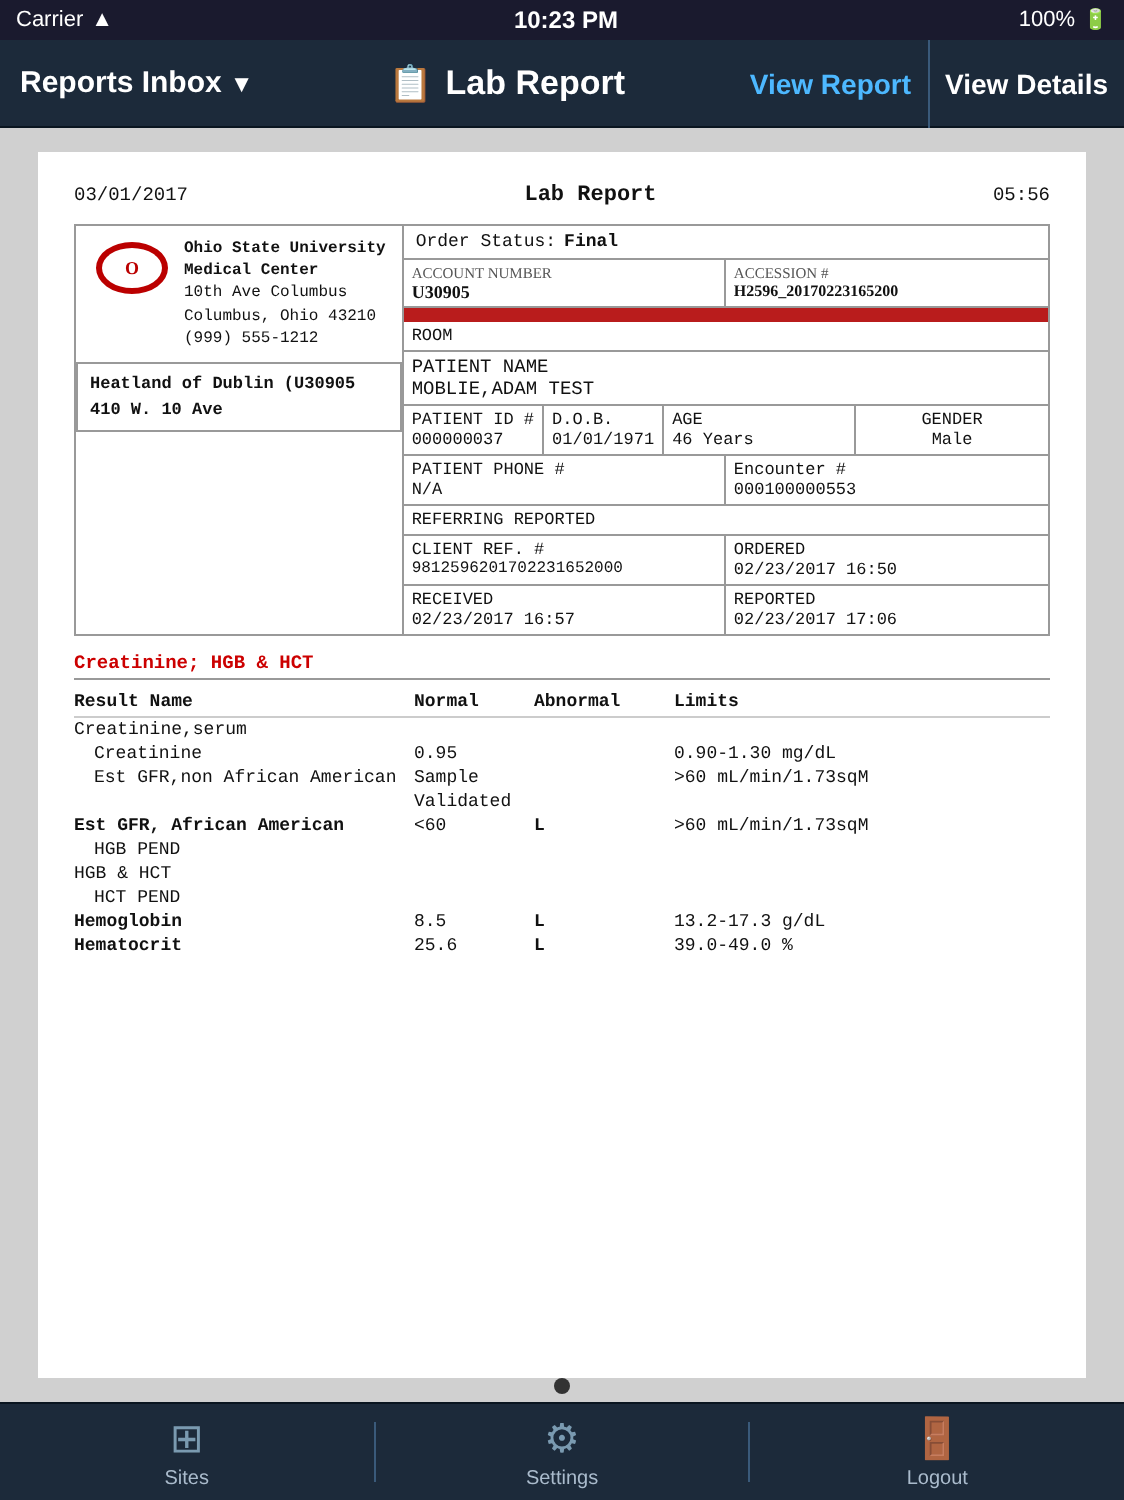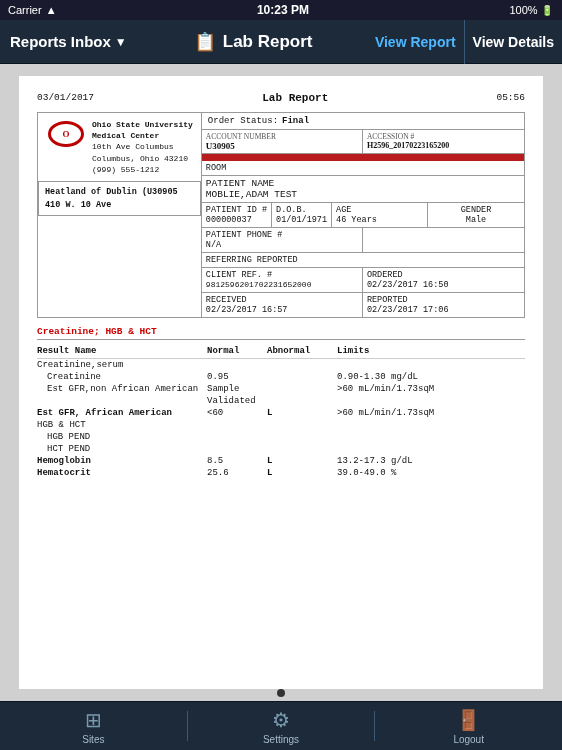--- a/index.html
+++ b/index.html
@@ -223,20 +223,24 @@
           <div style="padding:2px 4px; font-size:8.5px;text-align:center;">
             <div class="label">GENDER</div>
             <div class="value-normal">Male</div>
           </div>
         </div>
 
         <div style="display:grid; grid-template-columns:1fr 1fr; border-bottom:1px solid #999;">
           <div style="border-right:1px solid #999; padding:2px 4px; font-size:8.5px;">
             <div class="label">PATIENT PHONE #</div>
             <div class="value-normal">N/A</div>
+          </div>
+          <div style="padding:2px 4px; font-size:8.5px;">
+            <div class="label">Encounter #</div>
+            <div class="value-normal">000100000553</div>
           </div>
         </div>
 
         <div style="border-bottom:1px solid #999; padding:2px 4px; font-size:8.5px;">
           <div class="label">REFERRING REPORTED</div>
           <div class="value-normal"></div>
         </div>
 
         <div style="display:grid; grid-template-columns:1fr 1fr; border-bottom:1px solid #999;">
           <div style="border-right:1px solid #999; padding:2px 4px; font-size:8.5px;">
@@ -296,27 +300,27 @@
             <span style="flex: 0 0 70px; font-weight: bold;"></span>
             <span style="flex: 1 1 0%;"></span>
           </div>
           <div class="result-name-row" style="display: flex; font-size: 9px; padding: 1px 0px;">
             <span style="flex: 0 0 170px; font-weight: bold;">Est GFR, African American</span>
             <span style="flex: 0 0 60px;">&lt;60</span>
             <span style="flex: 0 0 70px; font-weight: bold;">L</span>
             <span style="flex: 1 1 0%;">&gt;60 mL/min/1.73sqM</span>
           </div>
           <div class="result-name-row" style="display: flex; font-size: 9px; padding: 1px 0px;">
+            <span style="flex: 0 0 170px; padding-left: 10px;">HGB       PEND</span>
+            <span style="flex: 0 0 60px;"></span>
+            <span style="flex: 0 0 70px; font-weight: bold;"></span>
+            <span style="flex: 1 1 0%;"></span>
+          </div>
+          <div class="result-name-row" style="display: flex; font-size: 9px; padding: 1px 0px;">
             <span style="flex: 0 0 170px;">HGB &amp; HCT</span>
-            <span style="flex: 0 0 60px;"></span>
-            <span style="flex: 0 0 70px; font-weight: bold;"></span>
-            <span style="flex: 1 1 0%;"></span>
-          </div>
-          <div class="result-name-row" style="display: flex; font-size: 9px; padding: 1px 0px;">
-            <span style="flex: 0 0 170px; padding-left: 10px;">HGB       PEND</span>
             <span style="flex: 0 0 60px;"></span>
             <span style="flex: 0 0 70px; font-weight: bold;"></span>
             <span style="flex: 1 1 0%;"></span>
           </div>
           <div class="result-name-row" style="display: flex; font-size: 9px; padding: 1px 0px;">
             <span style="flex: 0 0 170px; padding-left: 10px;">HCT       PEND</span>
             <span style="flex: 0 0 60px;"></span>
             <span style="flex: 0 0 70px; font-weight: bold;"></span>
             <span style="flex: 1 1 0%;"></span>
           </div>

